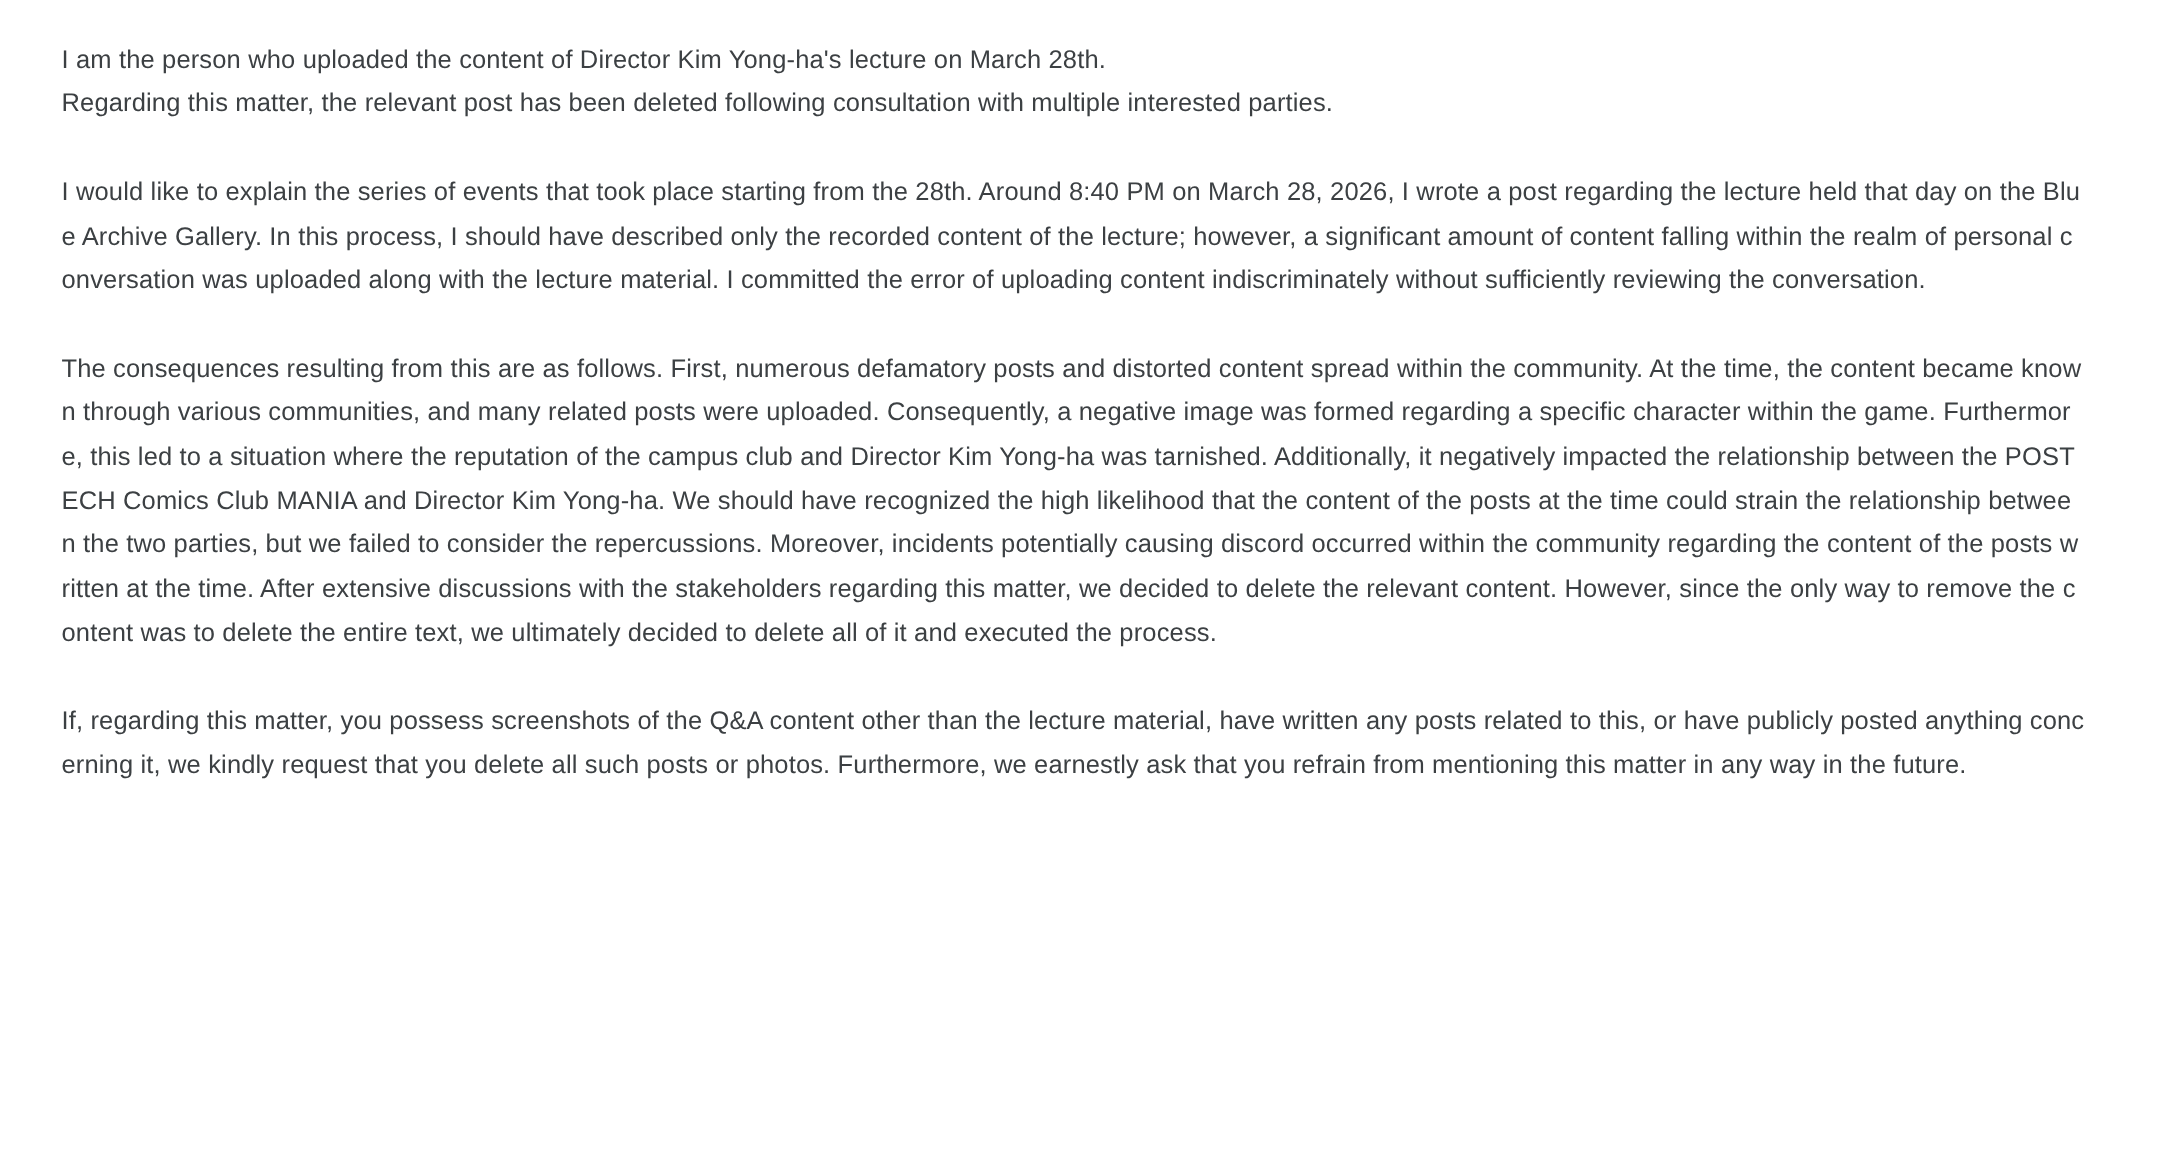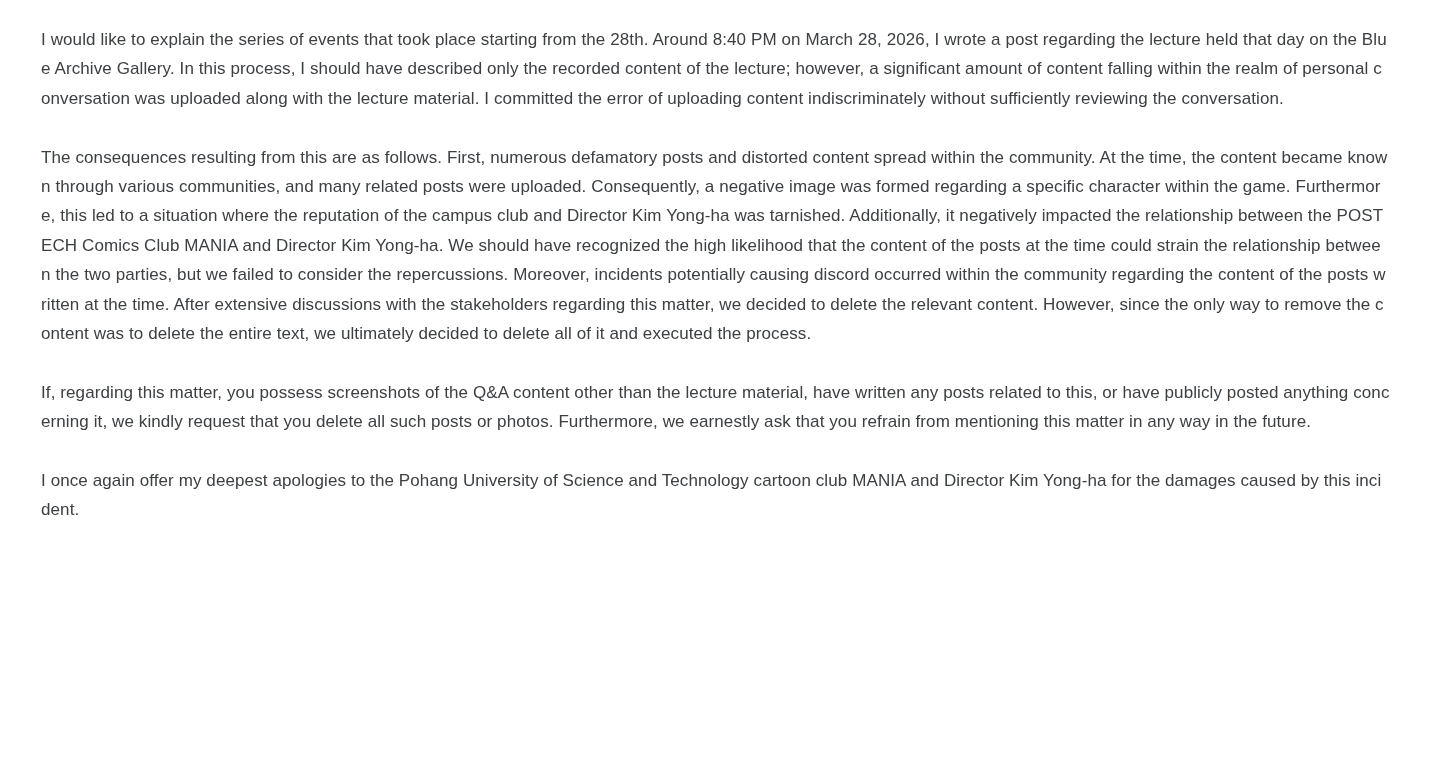--- a/index.html
+++ b/index.html
@@ -30,21 +30,22 @@
     overflow-wrap: anywhere;
   }
   .doc-paragraph:last-child {
     margin-bottom: 0;
   }
 </style>
 </head>
 <body>
 
 <main class="document-body">
+  <p class="doc-paragraph">I am the person who uploaded the content of Director Kim Yong-ha's lecture on March 28th.
+Regarding this matter, the relevant post has been deleted following consultation with multiple interested parties.</p>
 
   <p class="doc-paragraph">I would like to explain the series of events that took place starting from the 28th. Around 8:40 PM on March 28, 2026, I wrote a post regarding the lecture held that day on the Blue Archive Gallery. In this process, I should have described only the recorded content of the lecture; however, a significant amount of content falling within the realm of personal conversation was uploaded along with the lecture material. I committed the error of uploading content indiscriminately without sufficiently reviewing the conversation.</p>
 
   <p class="doc-paragraph">The consequences resulting from this are as follows. First, numerous defamatory posts and distorted content spread within the community. At the time, the content became known through various communities, and many related posts were uploaded. Consequently, a negative image was formed regarding a specific character within the game. Furthermore, this led to a situation where the reputation of the campus club and Director Kim Yong-ha was tarnished. Additionally, it negatively impacted the relationship between the POSTECH Comics Club MANIA and Director Kim Yong-ha. We should have recognized the high likelihood that the content of the posts at the time could strain the relationship between the two parties, but we failed to consider the repercussions. Moreover, incidents potentially causing discord occurred within the community regarding the content of the posts written at the time. After extensive discussions with the stakeholders regarding this matter, we decided to delete the relevant content. However, since the only way to remove the content was to delete the entire text, we ultimately decided to delete all of it and executed the process.</p>
 
   <p class="doc-paragraph">If, regarding this matter, you possess screenshots of the Q&amp;A content other than the lecture material, have written any posts related to this, or have publicly posted anything concerning it, we kindly request that you delete all such posts or photos. Furthermore, we earnestly ask that you refrain from mentioning this matter in any way in the future.</p>
 
-  <p class="doc-paragraph">I once again offer my deepest apologies to the Pohang University of Science and Technology cartoon club MANIA and Director Kim Yong-ha for the damages caused by this incident.</p>
 </main>
 
 </body></html>

